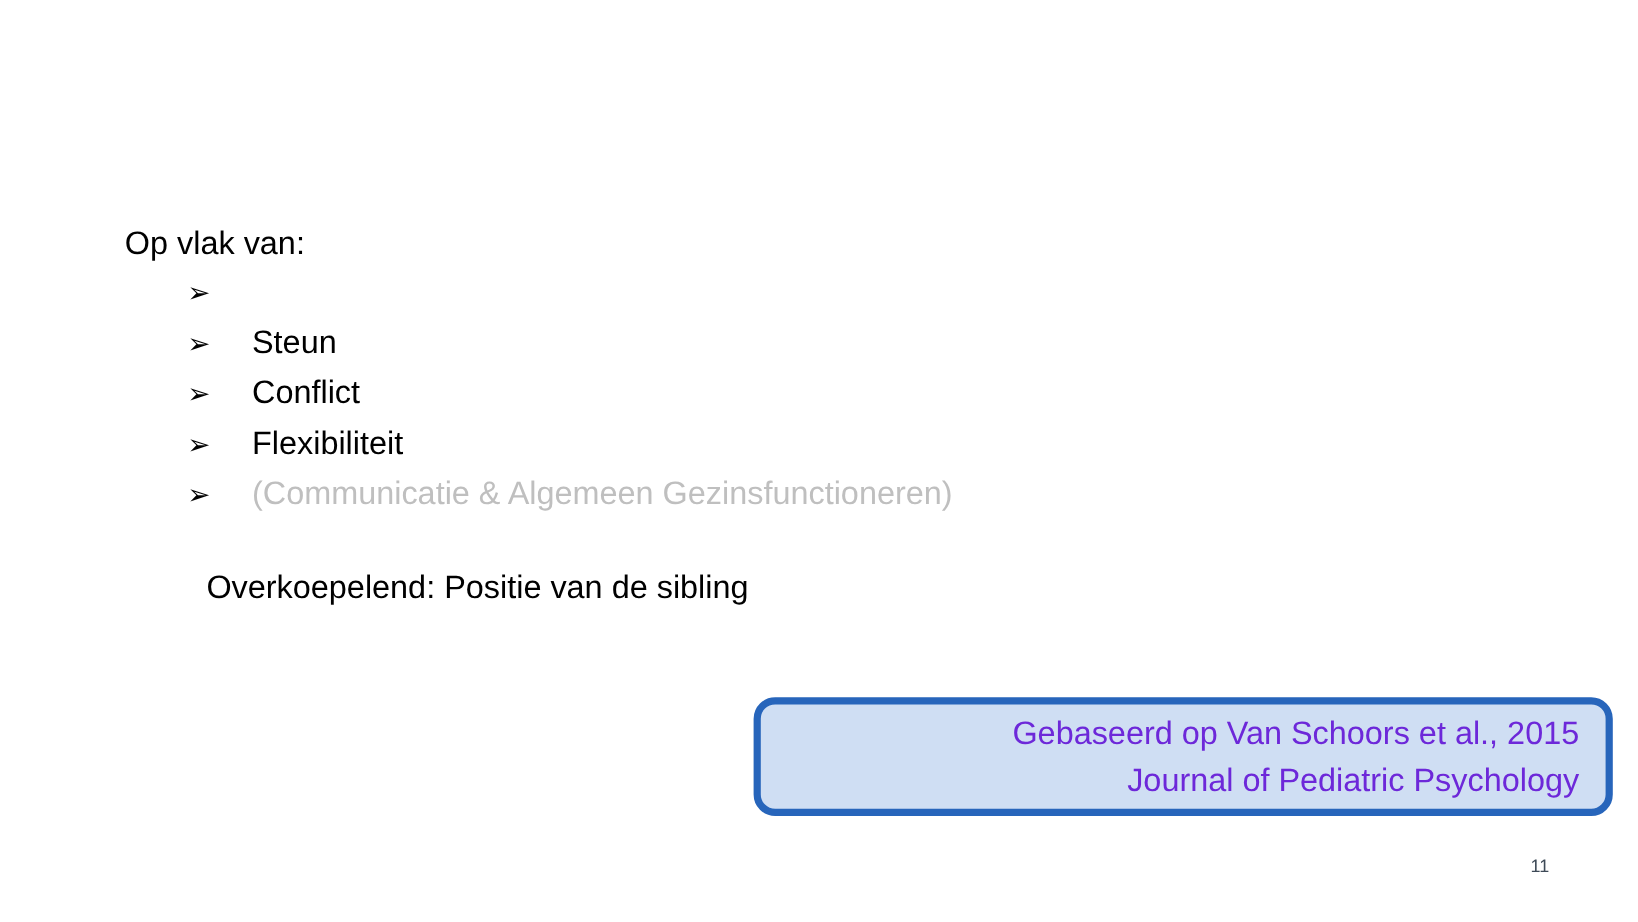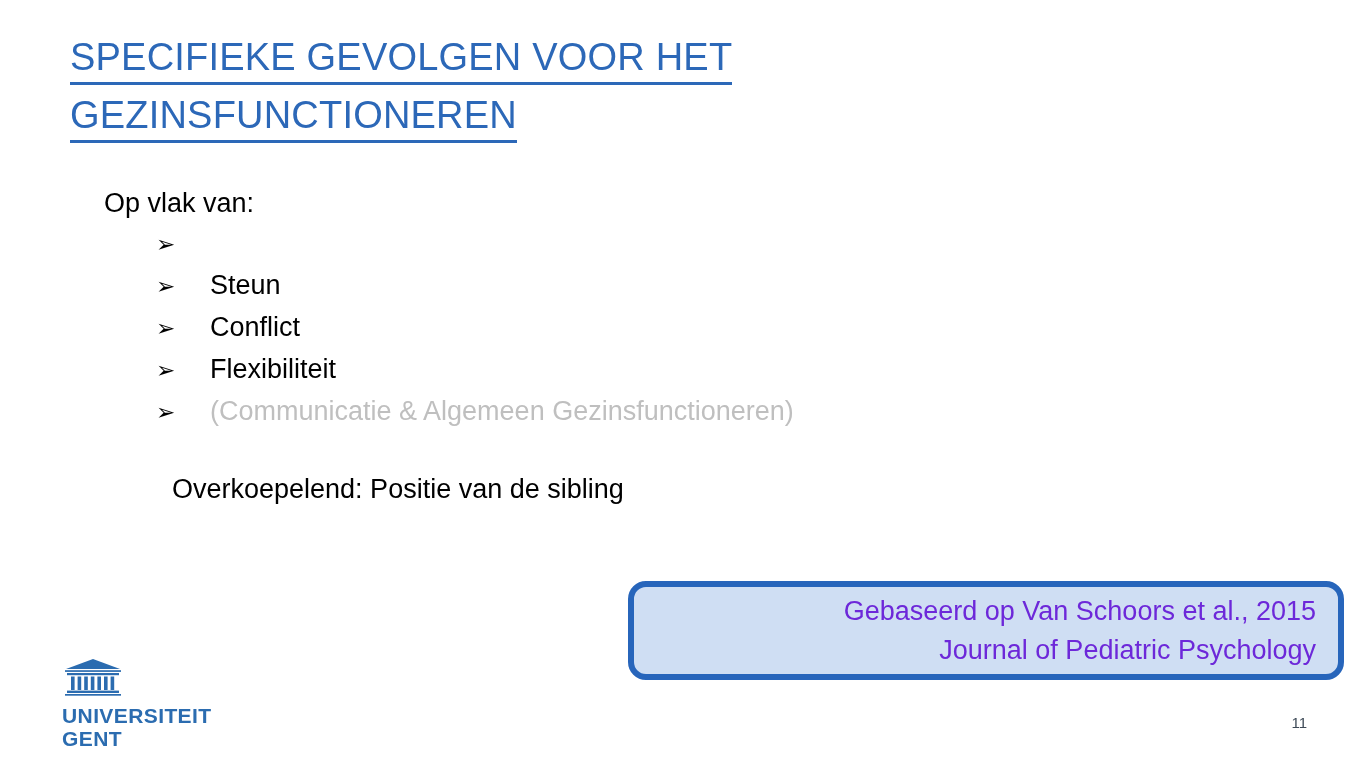--- a/index.html
+++ b/index.html
@@ -146,37 +146,33 @@
     color: #2b6cb0;
     letter-spacing: 0.4px;
   }
   .logo-text span {
     display: block;
   }
 
   
   .page-number {
     position: absolute;
-    right: 58px;
+    right: 74px;
     top: 713px;
     font-size: 15px;
     line-height: 20px;
     color: #3e4a57;
     margin-left: 19px;
   }
 </style>
 </head>
 <body>
 
 <div class="slide">
 
-  <div class="title-block">
-    <span class="title-line">SPECIFIEKE GEVOLGEN VOOR HET</span>
-    <span class="title-line">GEZINSFUNCTIONEREN</span>
-  </div>
 
   <div class="body-block">
     <p class="lead">Op vlak van:</p>
 
     <ul class="bullet-list">
       <li class="bullet-item">
         <span class="bullet-marker">➢</span>
       </li>
       <li class="bullet-item">
         <span class="bullet-marker">➢</span>
@@ -197,39 +193,16 @@
     </ul>
   </div>
 
   <div class="overarching">Overkoepelend: Positie van de sibling</div>
 
   <div class="callout">
     <div class="callout-line">Gebaseerd op Van Schoors et al., 2015</div>
     <div class="callout-line">Journal of Pediatric Psychology</div>
   </div>
 
-  <div class="logo">
-    <svg class="logo-mark" viewBox="0 0 62 40" aria-hidden="true">
-
-      <polygon points="31,1 58,11 4,11" fill="#2b6cb0"></polygon>
-      <rect x="3" y="12.2" width="56" height="1.7" fill="#2b6cb0"></rect>
-      <rect x="5" y="15" width="52" height="2.2" fill="#2b6cb0"></rect>
-
-      <rect x="9" y="18.5" width="3.6" height="13.5" fill="#2b6cb0"></rect>
-      <rect x="15.6" y="18.5" width="3.6" height="13.5" fill="#2b6cb0"></rect>
-      <rect x="22.2" y="18.5" width="3.6" height="13.5" fill="#2b6cb0"></rect>
-      <rect x="28.8" y="18.5" width="3.6" height="13.5" fill="#2b6cb0"></rect>
-      <rect x="35.4" y="18.5" width="3.6" height="13.5" fill="#2b6cb0"></rect>
-      <rect x="42" y="18.5" width="3.6" height="13.5" fill="#2b6cb0"></rect>
-      <rect x="48.6" y="18.5" width="3.6" height="13.5" fill="#2b6cb0"></rect>
-
-      <rect x="5" y="32.6" width="52" height="2.4" fill="#2b6cb0"></rect>
-      <rect x="3" y="36" width="56" height="1.7" fill="#2b6cb0"></rect>
-    </svg>
-    <div class="logo-text">
-      <span>UNIVERSITEIT</span>
-      <span>GENT</span>
-    </div>
-  </div>
 
   <div class="page-number">11</div>
 
 </div>
 
 </body></html>

